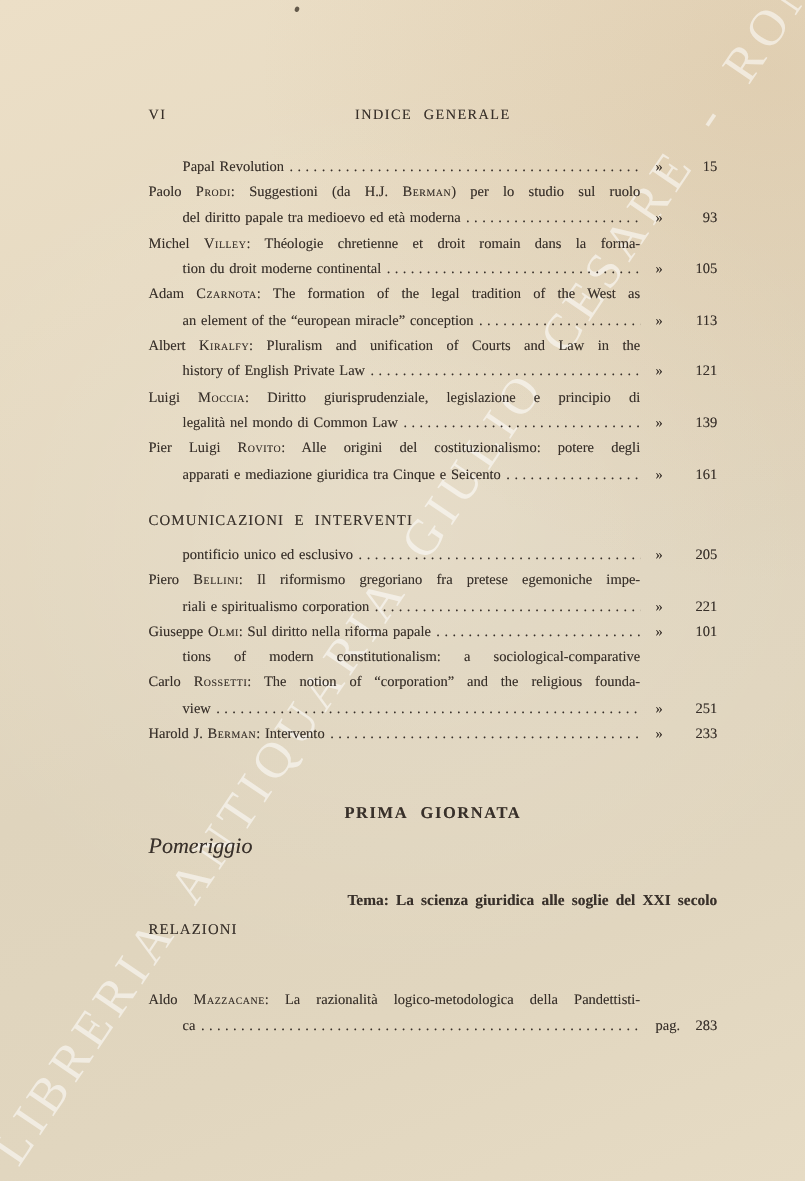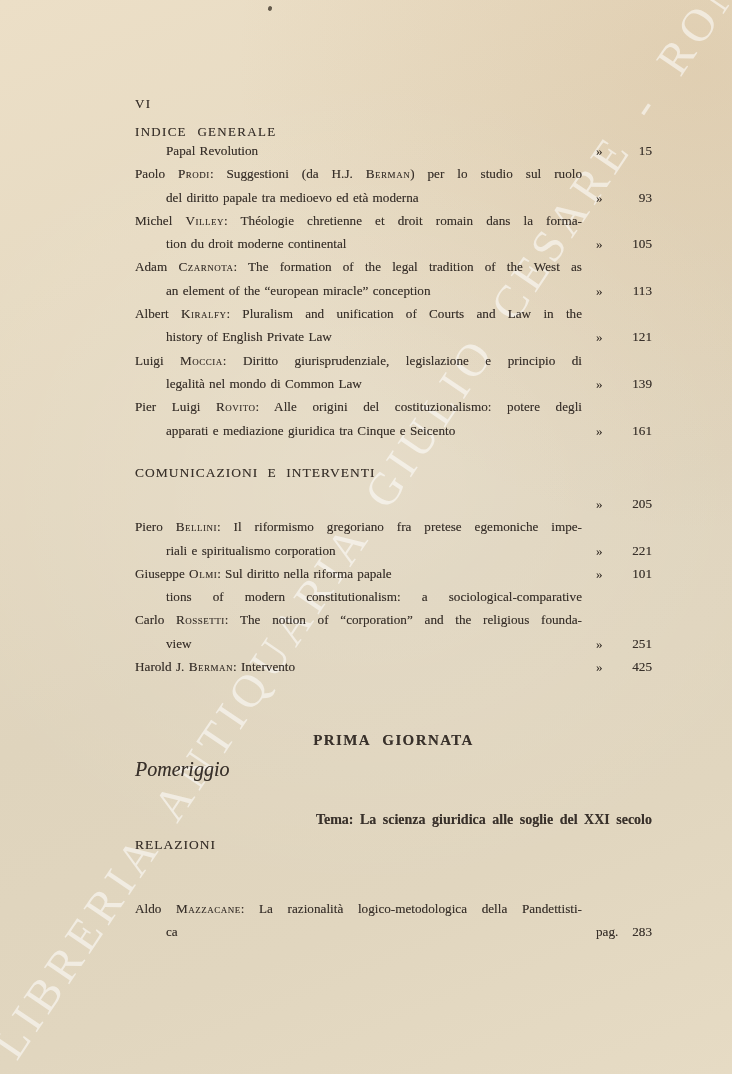--- a/index.html
+++ b/index.html
@@ -15,32 +15,32 @@
       linear-gradient(158deg, #ecdfc7 0%, #e7dbc3 22%, #dfd4bd 55%, #e1d6bf 78%, #e6dbc4 100%);
     text-shadow:0 0 .5px rgba(56,48,42,.45);
   }
 
   .content { position:absolute; left:135px; top:0; width:517px; height:100%; }
 
   
   .header { position:absolute; top:97px; left:0; width:100%;
             font-size:13px; letter-spacing:1.3px; word-spacing:6px; line-height:14px; }
   .folio   { position:absolute; left:0; top:0; }
-  .running { display:block; text-align:left;margin-top:28px; }
+  .running { display:block; text-align:center; }
 
   
   .toc { position:absolute; left:0; width:100%;
          font-size:13.2px; line-height:23.3px; word-spacing:1px; }
   #list1 { top:139px; }
   #list2 { top:492px; }
   #list3 { top:874px;margin-top:23px; }
 
   .entry { display:flex; align-items:flex-end; }
   .entry-text { flex:1 1 auto; min-width:0; }
-  .line { text-align:justify; text-align-last:justify;flex-direction:column; }
+  .line { text-align:justify; text-align-last:justify; }
   .line.cont { padding-left:31px; }
   .line.last { display:flex; align-items:baseline; text-align:left; text-align-last:auto; }
   .line.last .t { flex:0 0 auto; white-space:nowrap; }
   .dots { flex:1 1 0; min-width:0; overflow:hidden; white-space:nowrap;
           letter-spacing:4px; padding-left:5px; }
   .entry-ref { flex:0 0 56px; margin-left:14px; display:flex;
                justify-content:space-between; align-items:baseline; line-height:23.3px; }
   .sc { font-variant:small-caps; letter-spacing:.5px; }
 
   
@@ -180,20 +180,21 @@
           </div>
         </div>
       </div>
 
     <h2 class="section" id="sec1">COMUNICAZIONI E INTERVENTI</h2>
 
     <div class="toc" id="list2">
         <div class="entry">
           <div class="entry-text">
             <div class="line last cont">
+              <span class="t">pontificio unico ed esclusivo</span>
               <span class="dots">..................................................................................................................................</span>
             </div>
           </div>
           <div class="entry-ref">
             <span>»</span>
             <span>205</span>
           </div>
         </div>
         <div class="entry">
           <div class="entry-text">
@@ -236,21 +237,21 @@
         </div>
         <div class="entry">
           <div class="entry-text">
             <div class="line last">
               <span class="t">Harold J. <span class="sc">Berman</span>: Intervento</span>
               <span class="dots">..................................................................................................................................</span>
             </div>
           </div>
           <div class="entry-ref">
             <span>»</span>
-            <span>425</span>
+            <span>233</span>
           </div>
         </div>
       </div>
 
     <div class="day">PRIMA GIORNATA</div>
     <div class="daysub">Pomeriggio</div>
     <div class="theme">Tema: La scienza giuridica alle soglie del XXI secolo</div>
 
     <h2 class="section" id="sec2">RELAZIONI</h2>
 

